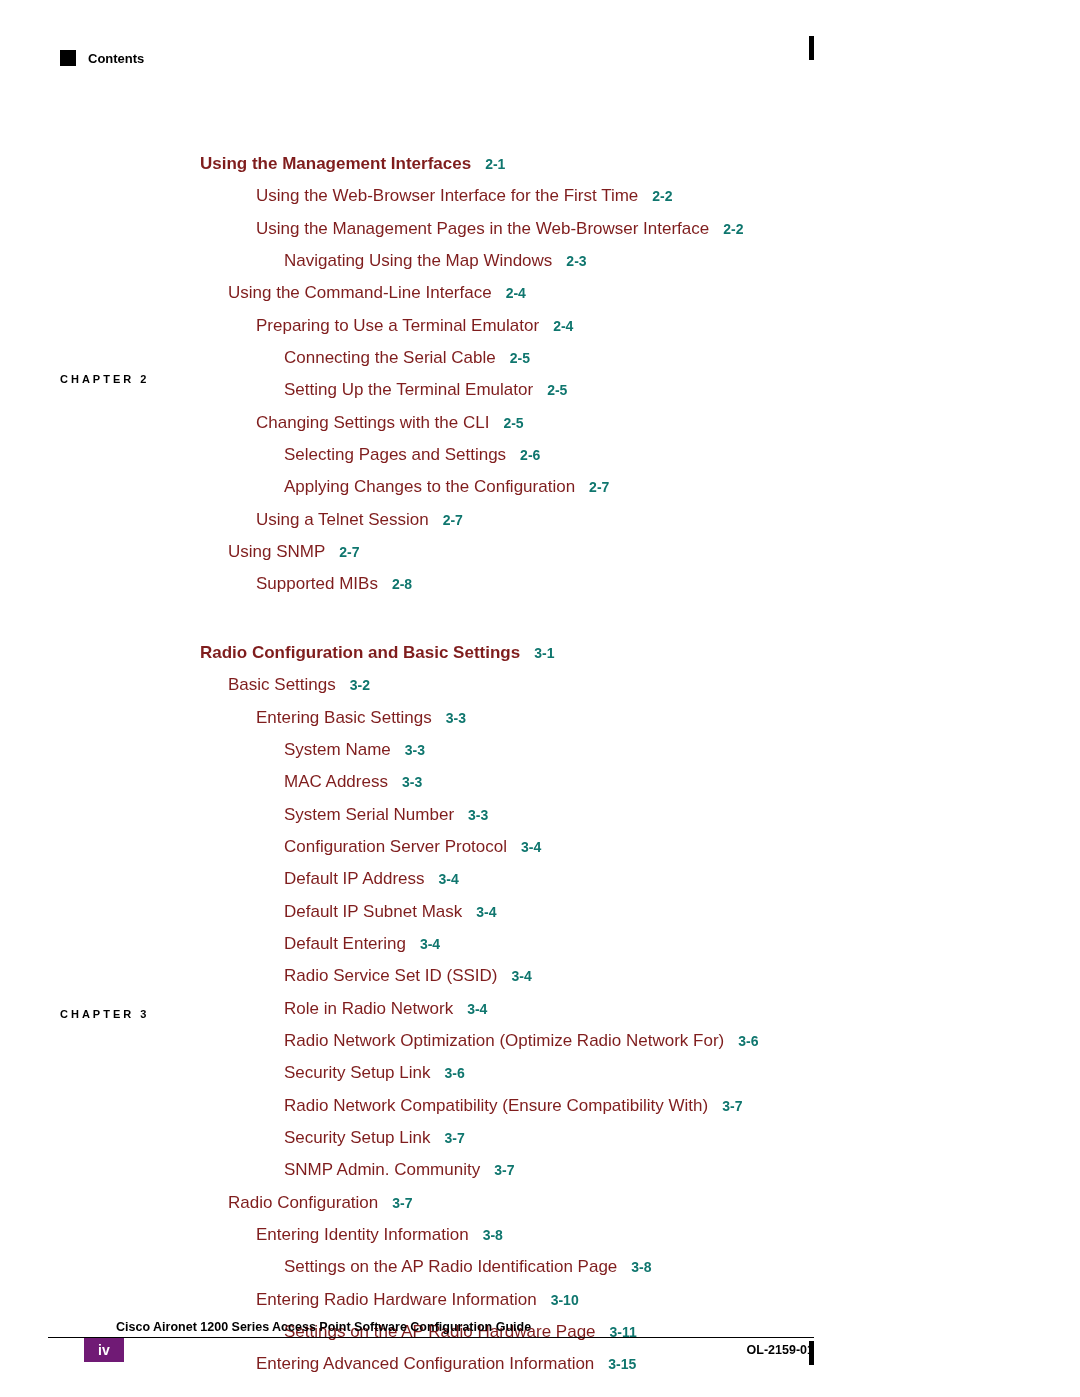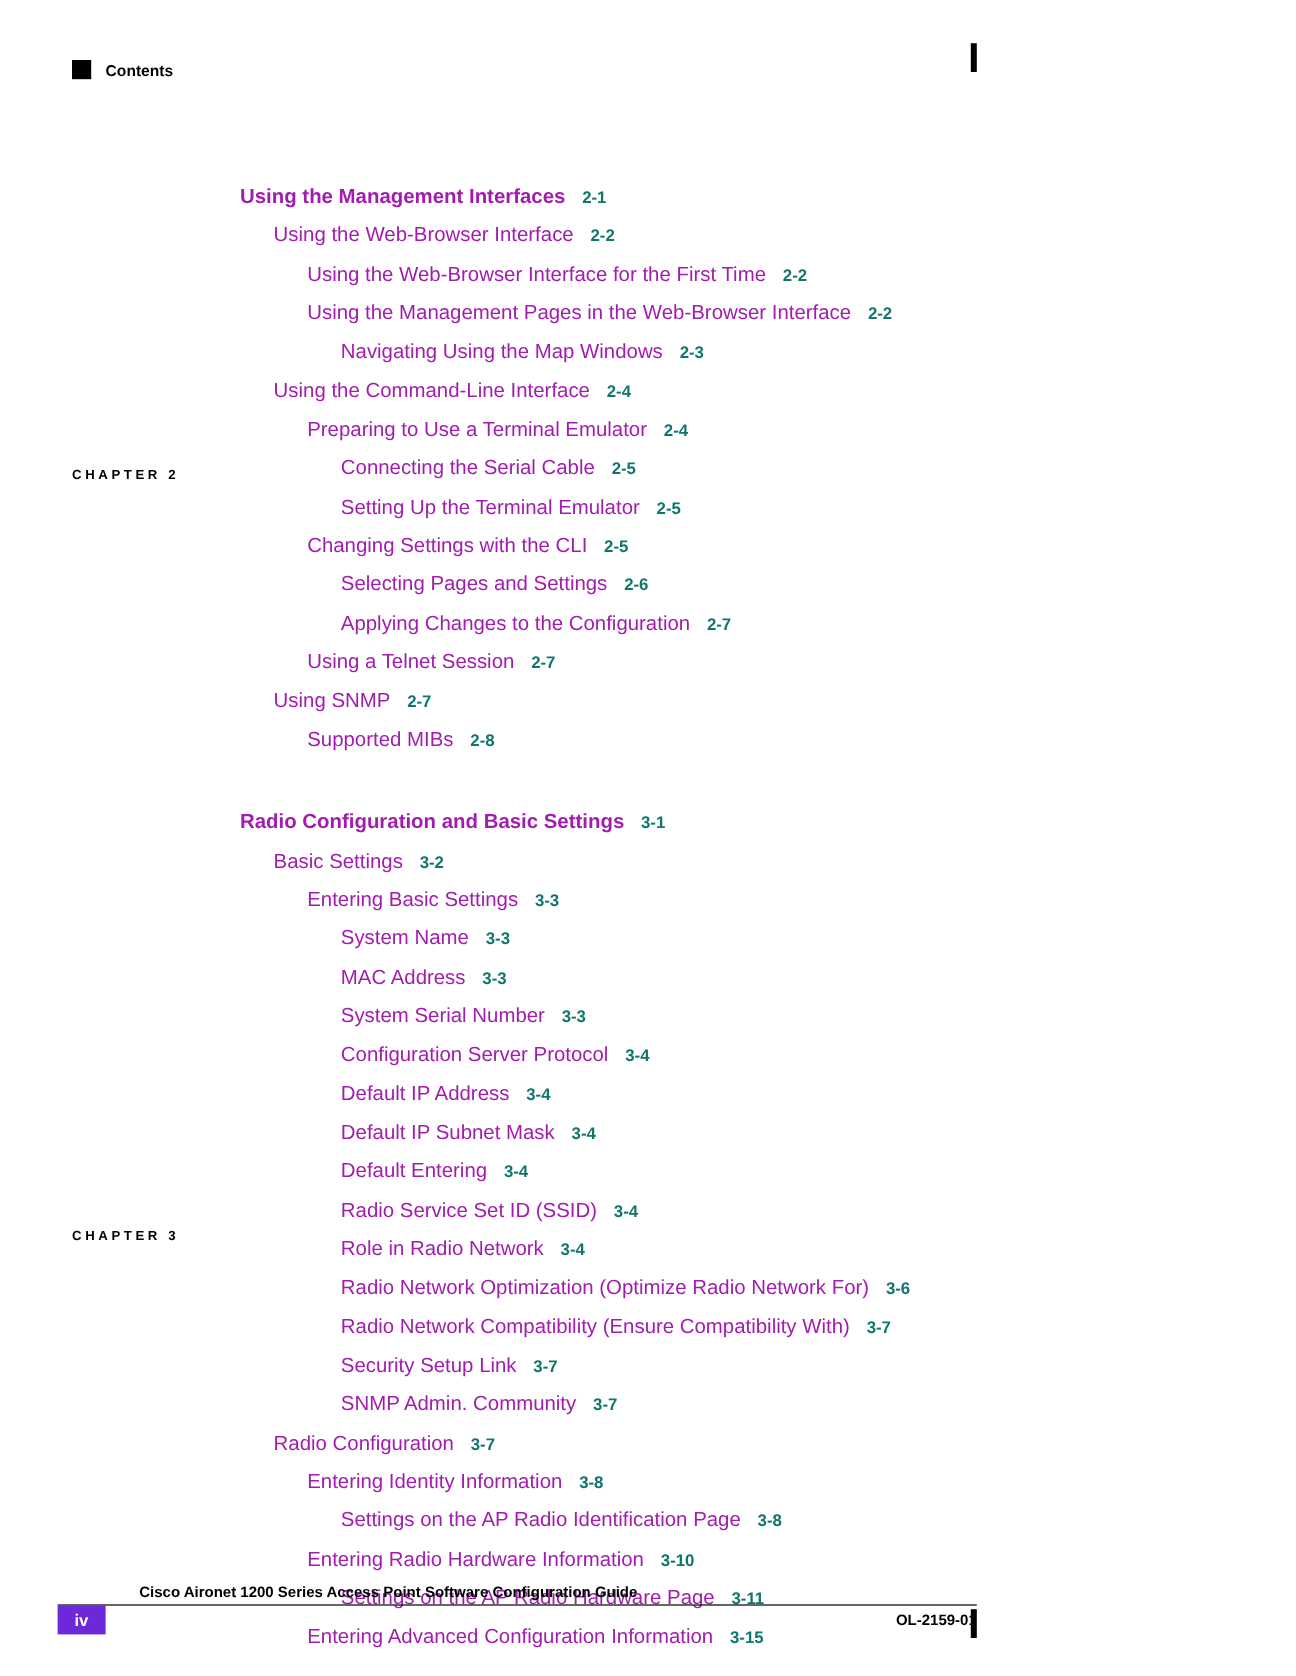--- a/index.html
+++ b/index.html
@@ -62,21 +62,21 @@
     margin-bottom: 6px;
     line-height: 1.55;
     font-size: 17px;
   }
   .chapter-title {
     font-weight: bold;
     font-size: 17px;
     margin-bottom: 6px;
   }
   .link {
-    color: #a21caf;
+    color: #7f1d1d;
   }
   .pg {
     color: #0f766e;
     font-weight: bold;
     font-size: 14px;
     margin-left: 14px;
   }
   .lvl1 { margin-left: 28px; }
   .lvl2 { margin-left: 56px; }
   .lvl3 { margin-left: 84px; }
@@ -96,26 +96,27 @@
     border-top: 1.5px solid #000;
     margin-left: 0;
   }
   .footer-row {
     display: flex;
     justify-content: space-between;
     align-items: center;
     margin-top: 0;
   }
   .page-num-box {
-    background: #6d28d9;
+    background: #701a75;
     color: #fff;
     font-weight: bold;
     font-size: 14px;
     padding: 4px 14px;
     display: inline-block;
+    margin-left: 36px;
   }
   .doc-id {
     font-weight: bold;
     font-size: 12.5px;
   }
   .right-bar-bottom {
     position: absolute;
     bottom: 32px;
     right: 60px;
     width: 5px;
@@ -132,21 +133,20 @@
   <div class="header-row">
     <div class="black-square"></div>
     <div class="header-label">Contents</div>
   </div>
 
   <div class="toc" id="toc">
       <div class="chapter-block">
         <div class="chapter-label">CHAPTER 2</div>
         <div class="chapter-body">
           <div class="entry chapter-title"><span class="link">Using the Management Interfaces</span><span class="pg">2-1</span></div>
-          <div class="entry lvl1"><span class="link">Using the Web-Browser Interface</span><span class="pg">2-2</span></div>
           <div class="entry lvl2"><span class="link">Using the Web-Browser Interface for the First Time</span><span class="pg">2-2</span></div>
           <div class="entry lvl2"><span class="link">Using the Management Pages in the Web-Browser Interface</span><span class="pg">2-2</span></div>
           <div class="entry lvl3"><span class="link">Navigating Using the Map Windows</span><span class="pg">2-3</span></div>
           <div class="entry lvl1"><span class="link">Using the Command-Line Interface</span><span class="pg">2-4</span></div>
           <div class="entry lvl2"><span class="link">Preparing to Use a Terminal Emulator</span><span class="pg">2-4</span></div>
           <div class="entry lvl3"><span class="link">Connecting the Serial Cable</span><span class="pg">2-5</span></div>
           <div class="entry lvl3"><span class="link">Setting Up the Terminal Emulator</span><span class="pg">2-5</span></div>
           <div class="entry lvl2"><span class="link">Changing Settings with the CLI</span><span class="pg">2-5</span></div>
           <div class="entry lvl3"><span class="link">Selecting Pages and Settings</span><span class="pg">2-6</span></div>
           <div class="entry lvl3"><span class="link">Applying Changes to the Configuration</span><span class="pg">2-7</span></div>
@@ -164,20 +164,21 @@
           <div class="entry lvl3"><span class="link">System Name</span><span class="pg">3-3</span></div>
           <div class="entry lvl3"><span class="link">MAC Address</span><span class="pg">3-3</span></div>
           <div class="entry lvl3"><span class="link">System Serial Number</span><span class="pg">3-3</span></div>
           <div class="entry lvl3"><span class="link">Configuration Server Protocol</span><span class="pg">3-4</span></div>
           <div class="entry lvl3"><span class="link">Default IP Address</span><span class="pg">3-4</span></div>
           <div class="entry lvl3"><span class="link">Default IP Subnet Mask</span><span class="pg">3-4</span></div>
           <div class="entry lvl3"><span class="link">Default Entering</span><span class="pg">3-4</span></div>
           <div class="entry lvl3"><span class="link">Radio Service Set ID (SSID)</span><span class="pg">3-4</span></div>
           <div class="entry lvl3"><span class="link">Role in Radio Network</span><span class="pg">3-4</span></div>
           <div class="entry lvl3"><span class="link">Radio Network Optimization (Optimize Radio Network For)</span><span class="pg">3-6</span></div>
+          <div class="entry lvl3"><span class="link">Security Setup Link</span><span class="pg">3-6</span></div>
           <div class="entry lvl3"><span class="link">Radio Network Compatibility (Ensure Compatibility With)</span><span class="pg">3-7</span></div>
           <div class="entry lvl3"><span class="link">Security Setup Link</span><span class="pg">3-7</span></div>
           <div class="entry lvl3"><span class="link">SNMP Admin. Community</span><span class="pg">3-7</span></div>
           <div class="entry lvl1"><span class="link">Radio Configuration</span><span class="pg">3-7</span></div>
           <div class="entry lvl2"><span class="link">Entering Identity Information</span><span class="pg">3-8</span></div>
           <div class="entry lvl3"><span class="link">Settings on the AP Radio Identification Page</span><span class="pg">3-8</span></div>
           <div class="entry lvl2"><span class="link">Entering Radio Hardware Information</span><span class="pg">3-10</span></div>
           <div class="entry lvl3"><span class="link">Settings on the AP Radio Hardware Page</span><span class="pg">3-11</span></div>
           <div class="entry lvl2"><span class="link">Entering Advanced Configuration Information</span><span class="pg">3-15</span></div>
         </div>

